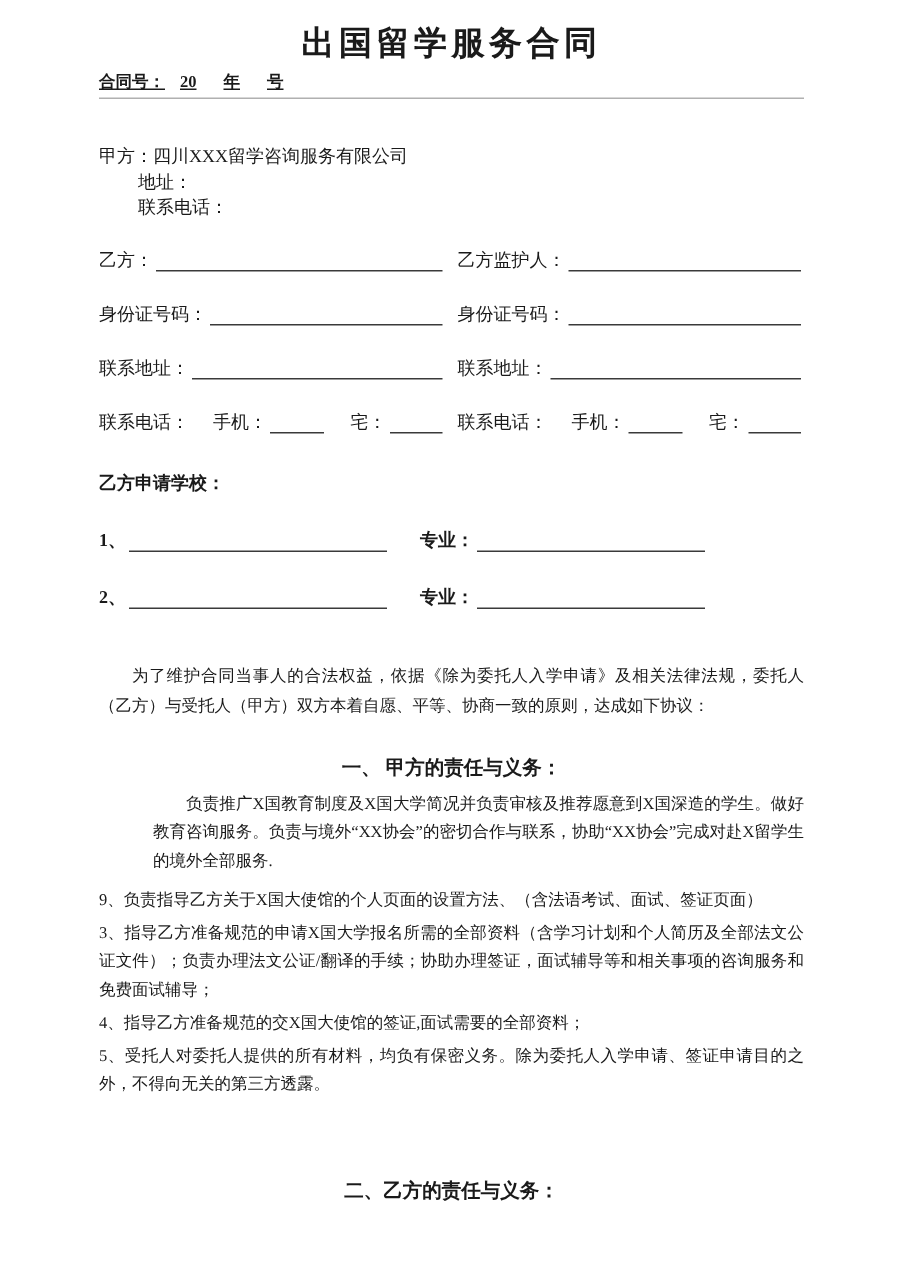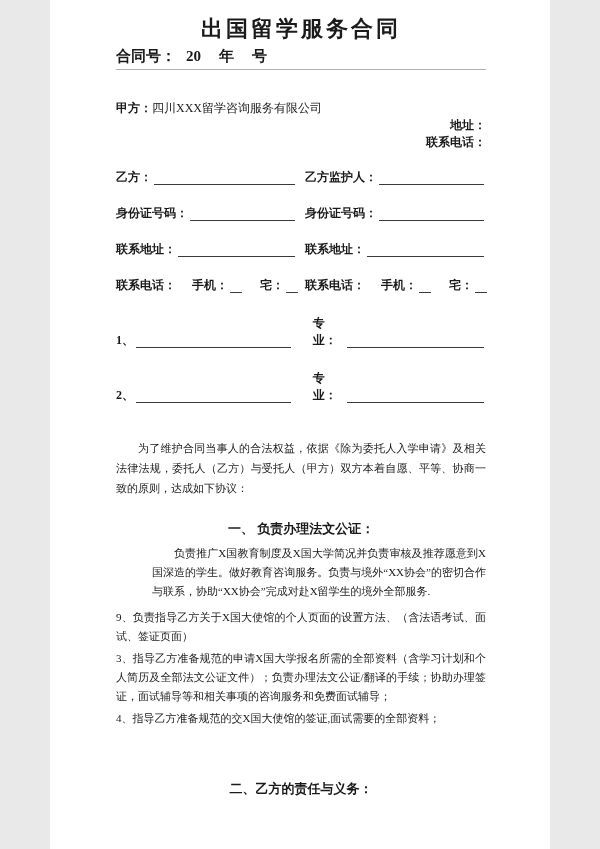--- a/index.html
+++ b/index.html
@@ -1,48 +1,49 @@
 <!DOCTYPE html>
 <html><head>
 <meta charset="utf-8">
 <style>
   * { box-sizing: border-box; }
   html, body { margin: 0; padding: 0; background: #e9e9e9; }
   .page {
     position: relative;
-    width: 500px; height: 849px;
+    width: 600px; height: 849px;
     margin: 0 auto;
     background: #ffffff;
     padding: 10px 64px 0 66px;
     overflow: hidden;
     font-family: "Liberation Serif", "DejaVu Serif", serif;
     color: #1a1a1a;
   }
   .title {
     margin: 4px 0 0 0;
     text-align: center;
     font-size: 22px;
     line-height: 30px;
     font-weight: 700;
     letter-spacing: 3px;
   }
   .contract-no {
     margin-top: 3px;
-    font-size: 15px;
+    font-size: 11px;
     font-weight: 700;
     display: flex;
     align-items: baseline;
+    text-decoration: underline;
   }
   .contract-no .sp1 { margin-left: 10px; }
   .contract-no .sp2 { margin-left: 18px; }
   .rule { border-bottom: 1px solid #b0b0b0; margin-top: 3px; }
 
   .party-a { margin-top: 30px; font-size: 12px; line-height: 16px; }
-  .party-a .sub { padding-left: 8px; margin-top: 1px; }
-  .lbl { font-weight: 700; white-space: nowrap; text-align: right; }
+  .party-a .sub { padding-left: 8px; margin-top: 1px; margin-left: 18px; }
+  .lbl { font-weight: 400; white-space: nowrap; }
 
   .frow { display: flex; gap: 8px; margin-top: 19px; font-size: 12px; }
   .fcol { flex: 1 1 0; display: flex; align-items: flex-end; min-width: 0; }
   .blank { border-bottom: 1px solid #3a3a3a; height: 13px; margin: 0 2px 1px 2px; }
   .grow { flex: 1 1 auto; min-width: 12px; }
   .ml { margin-left: 16px; }
 
   .schools-heading { margin-top: 24px; font-size: 12px; font-weight: 700; }
   .school-row { display: flex; align-items: flex-end; margin-top: 21px; font-size: 12px; }
   .school-no { font-weight: 700; }
@@ -142,42 +143,44 @@
     </div>
     <div class="fcol">
       <span class="lbl">联系电话：</span>
       <span class="lbl ml">手机：</span>
       <span class="blank grow"></span>
       <span class="lbl ml">宅：</span>
       <span class="blank grow"></span>
     </div>
   </div>
 
+  <div class="schools-heading">乙方申请学校：</div>
 
   <div class="school-row">
     <span class="school-no">1、</span>
     <span class="blank school-name-blank"></span>
     <span class="major-label">专业：</span>
     <span class="blank major-blank"></span>
   </div>
 
   <div class="school-row">
     <span class="school-no">2、</span>
     <span class="blank school-name-blank"></span>
     <span class="major-label">专业：</span>
     <span class="blank major-blank"></span>
   </div>
 
   <p class="preamble"><span>为了维护合同当事人的合法权益，依据《除为委托人入学申请》及相关法律法规，委托人</span><span class="it">（乙方）</span><span>与受托人</span><span class="it">（甲方）</span><span>双方本着自愿、平等、协商一致的原则，达成如下协议：</span></p>
 
-  <div class="sec-heading">一、 负责办理法文公证：</div>
+  <div class="sec-heading">一、 甲方的责任与义务：</div>
 
   <p class="body-para indent2">负责推广X国教育制度及X国大学简况并负责审核及推荐愿意到X国深造的学生。做好教育咨询服务。负责与境外“XX协会”的密切合作与联系，协助“XX协会”完成对赴X留学生的境外全部服务.</p>
 
   <div class="items">
     <p class="item">9、负责指导乙方关于X国大使馆的个人页面的设置方法、（含法语考试、面试、签证页面）</p>
     <p class="item">3、指导乙方准备规范的申请X国大学报名所需的全部资料（含学习计划和个人简历及全部法文公证文件）；负责办理法文公证/翻译的手续；协助办理签证，面试辅导等和相关事项的咨询服务和免费面试辅导；</p>
     <p class="item">4、指导乙方准备规范的交X国大使馆的签证,面试需要的全部资料；</p>
+    <p class="item">5、受托人对委托人提供的所有材料，均负有保密义务。除为委托人入学申请、签证申请目的之外，不得向无关的第三方透露。</p>
   </div>
 
   <div class="sec-heading sec2">二、乙方的责任与义务：</div>
 
 </div>
 
 </body></html>

